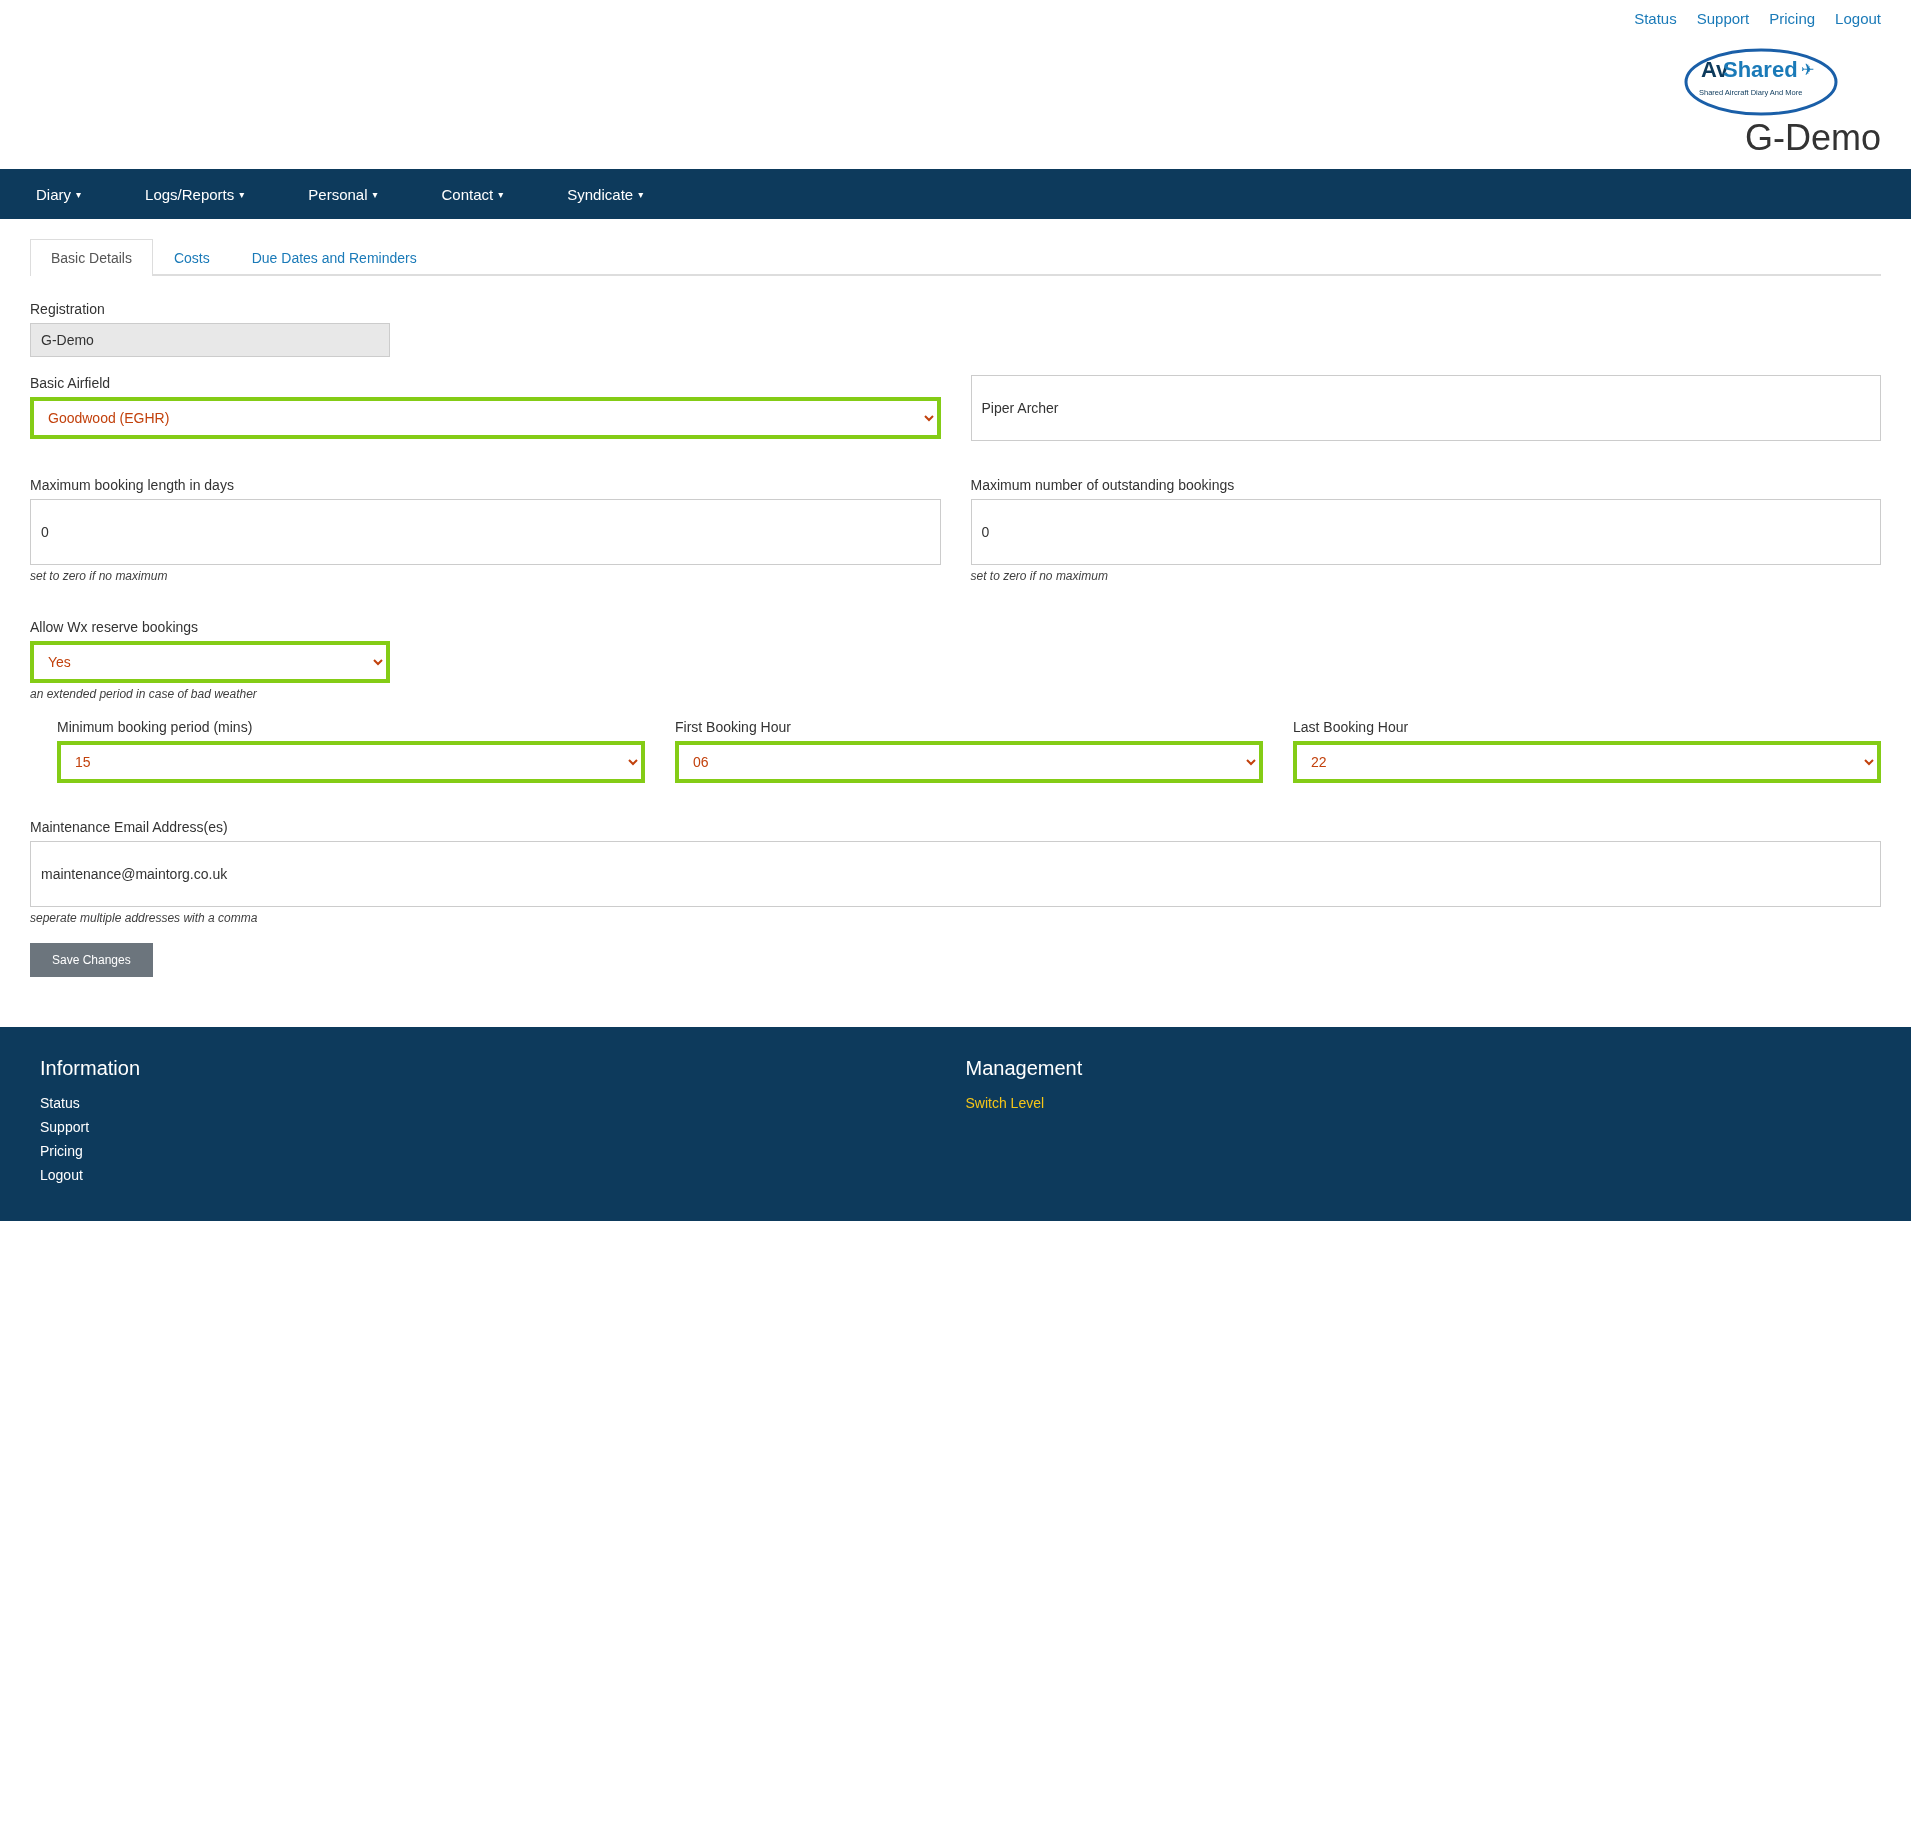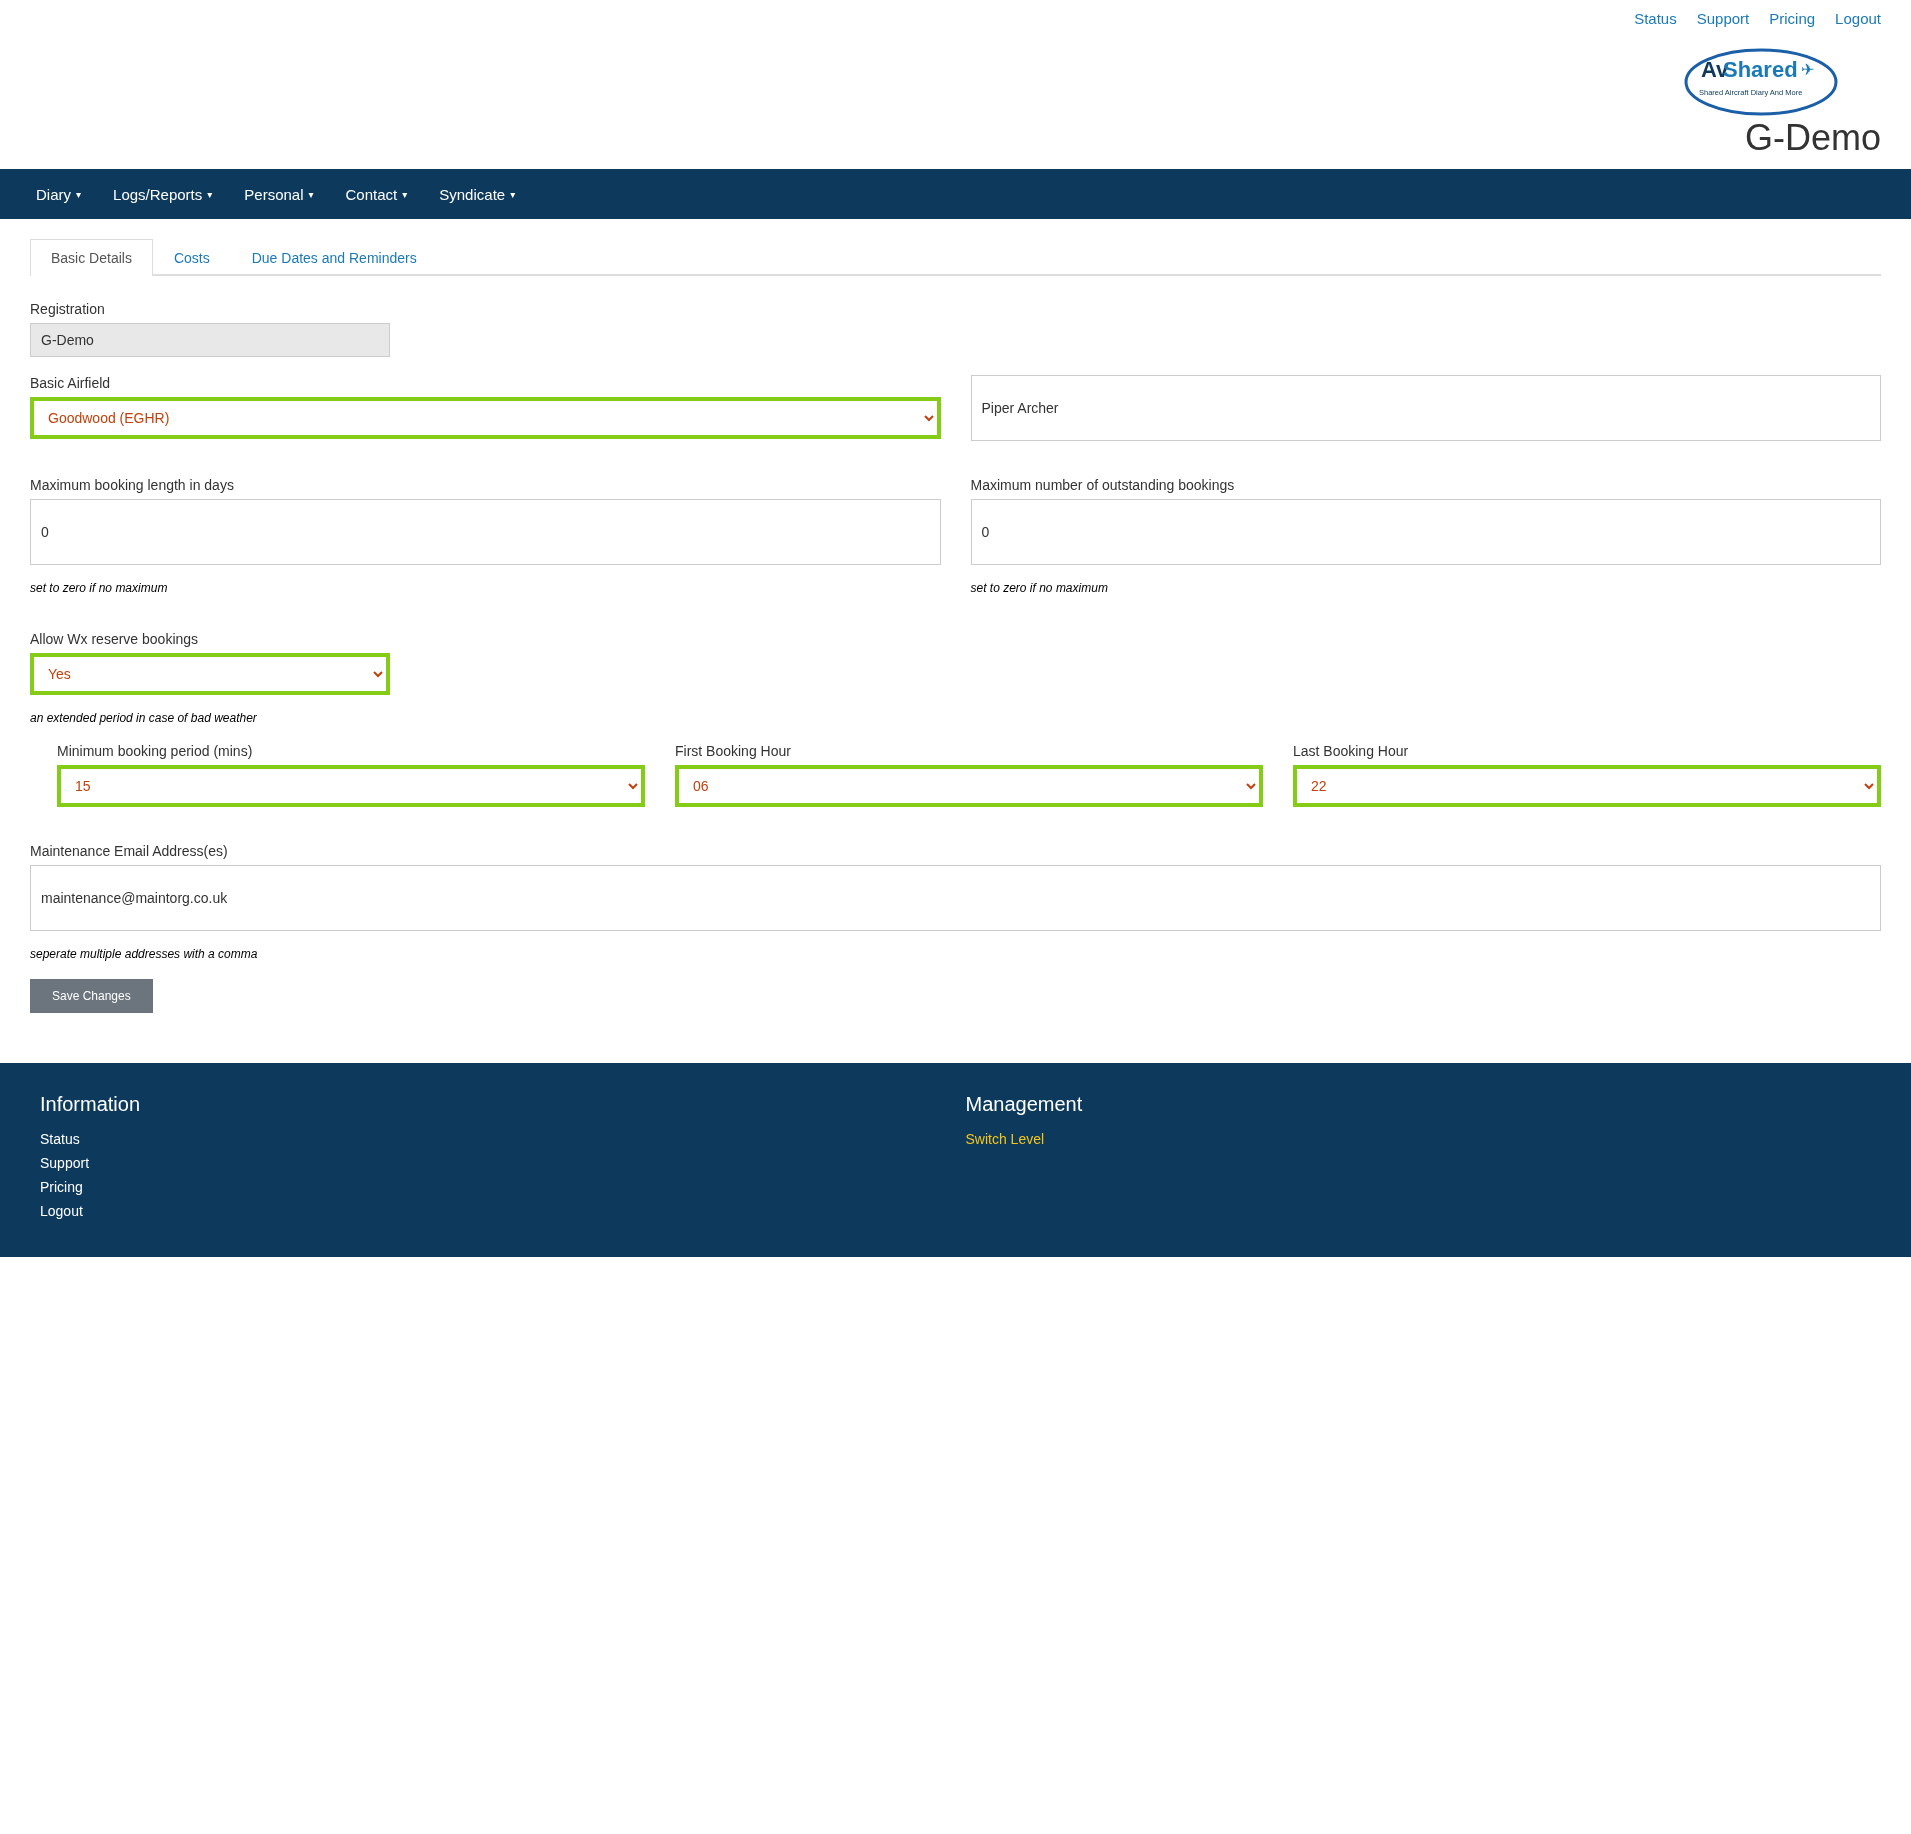--- a/index.html
+++ b/index.html
@@ -43,20 +43,21 @@
       margin-left: -160px;
     }
 
     
     .main-nav {
       background: #0d3a5c;
       padding: 0 20px;
       display: flex;
       align-items: center;
       min-height: 50px;
+      gap: 32px;
     }
     .main-nav .nav-item {
       color: #fff;
       padding: 14px 16px;
       cursor: pointer;
       font-size: 15px;
       display: flex;
       align-items: center;
       gap: 5px;
       user-select: none;
@@ -96,23 +97,23 @@
     .form-section { }
     .form-group { margin-bottom: 18px; }
     .form-label {
       display: block;
       margin-bottom: 6px;
       font-size: 14px;
       color: #333;
     }
     .form-hint {
       font-size: 12px;
-      color: #000000;
+      color: #404040;
       font-style: italic;
-      margin-top: 16px;
+      margin-top: 4px;
     }
 
     .form-input {
       width: 100%;
       padding: 24px 10px;
       border: 1px solid #ccc;
       font-size: 14px;
       color: #333;
       background: #fff;
     }

